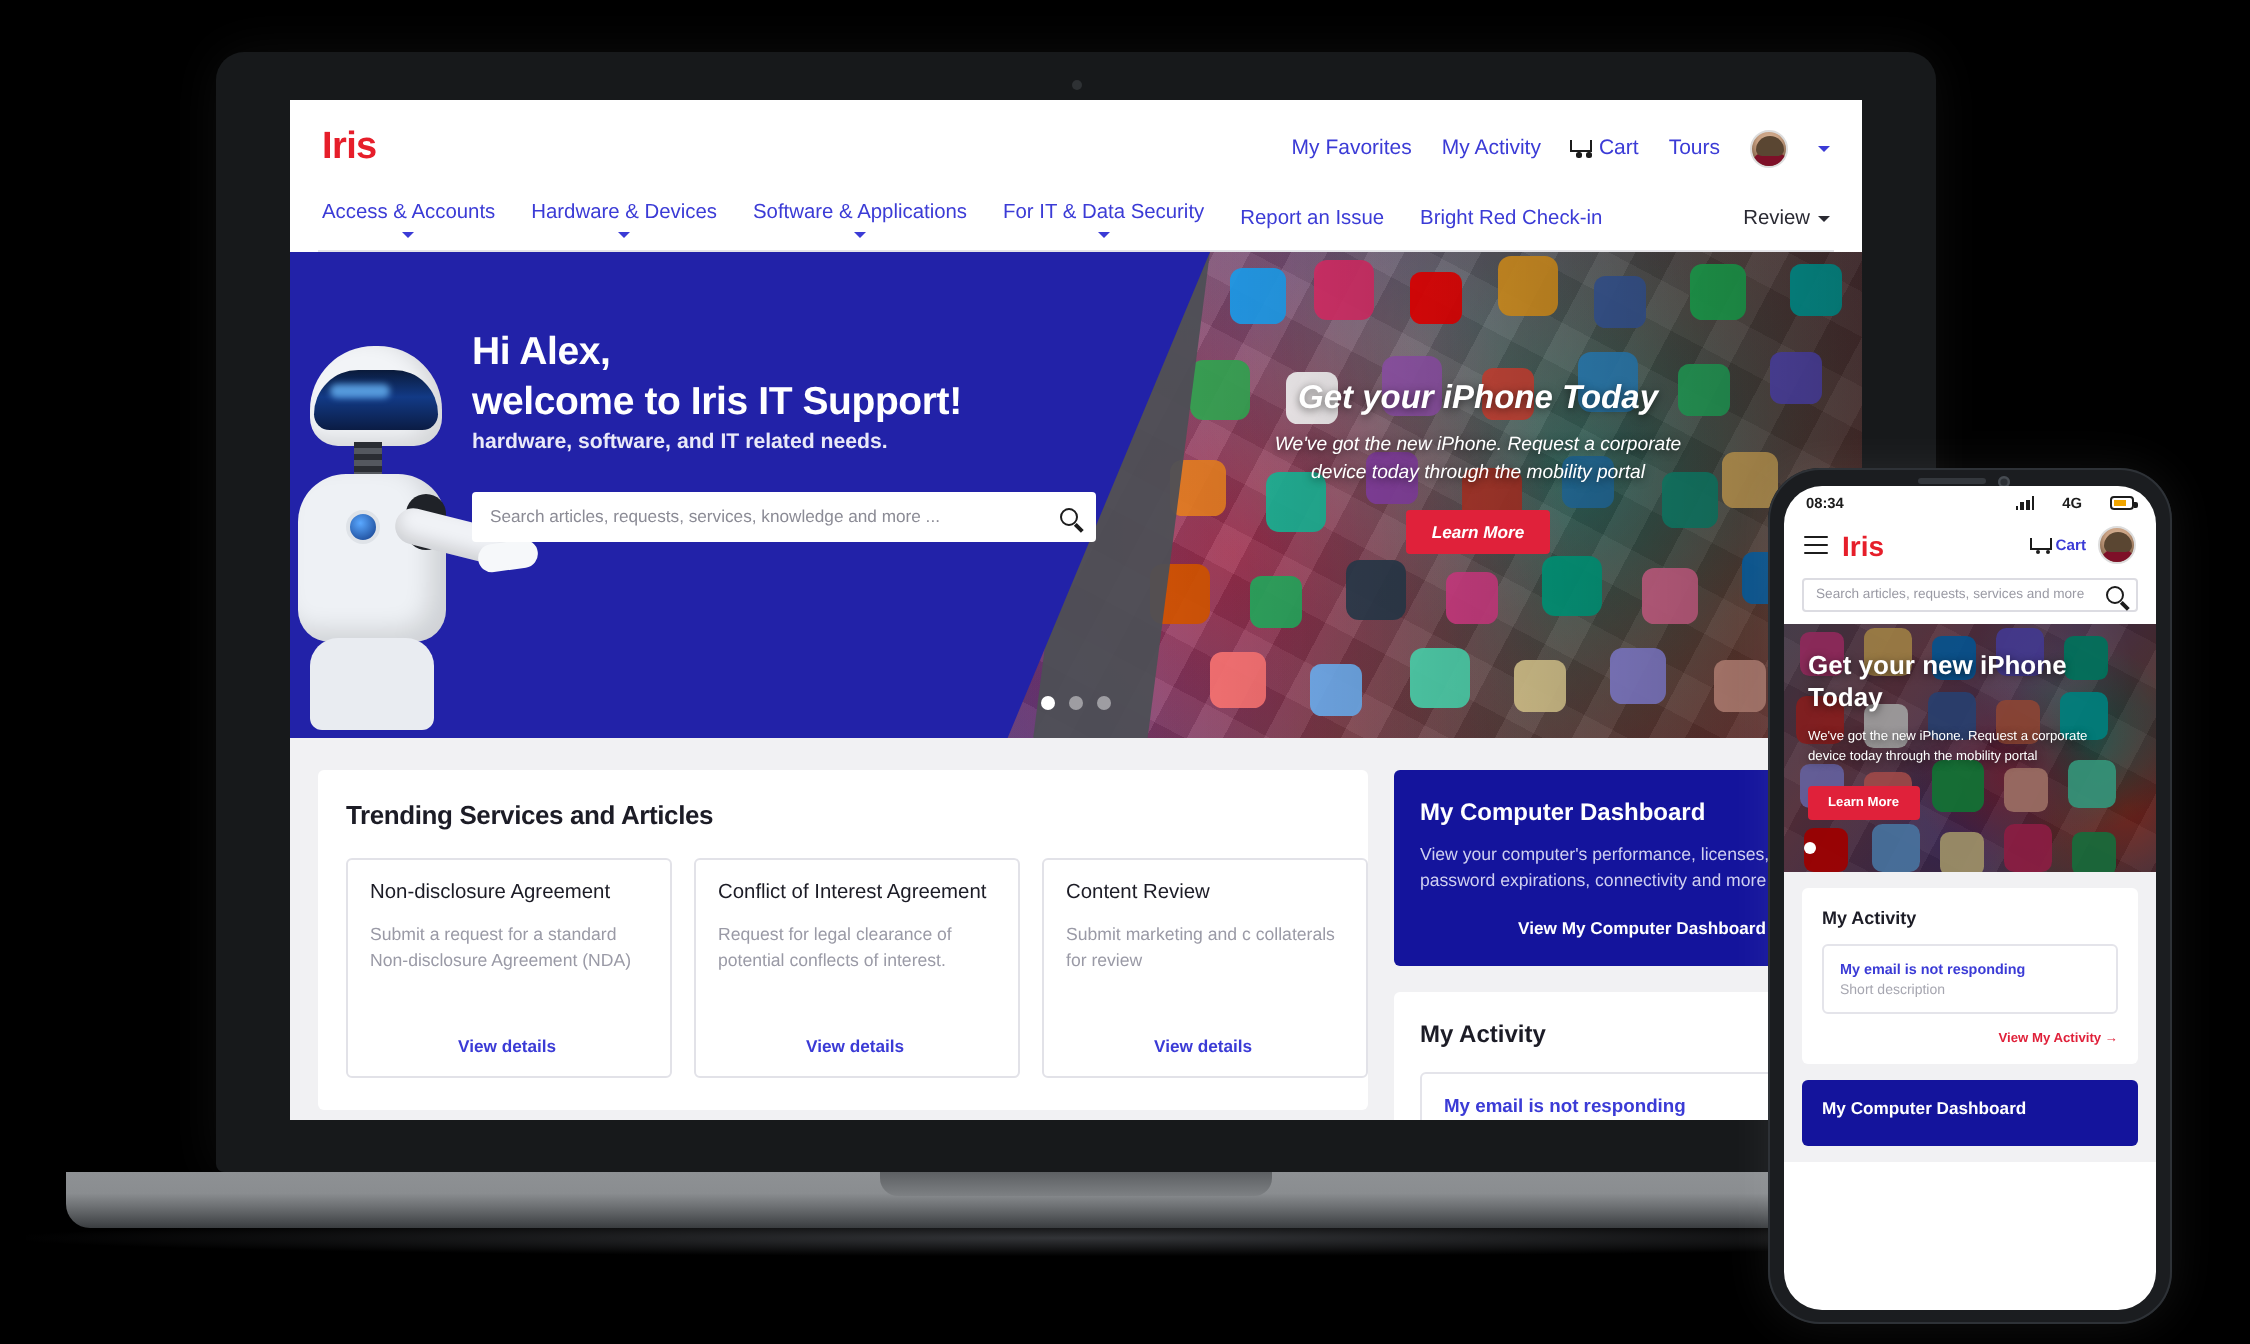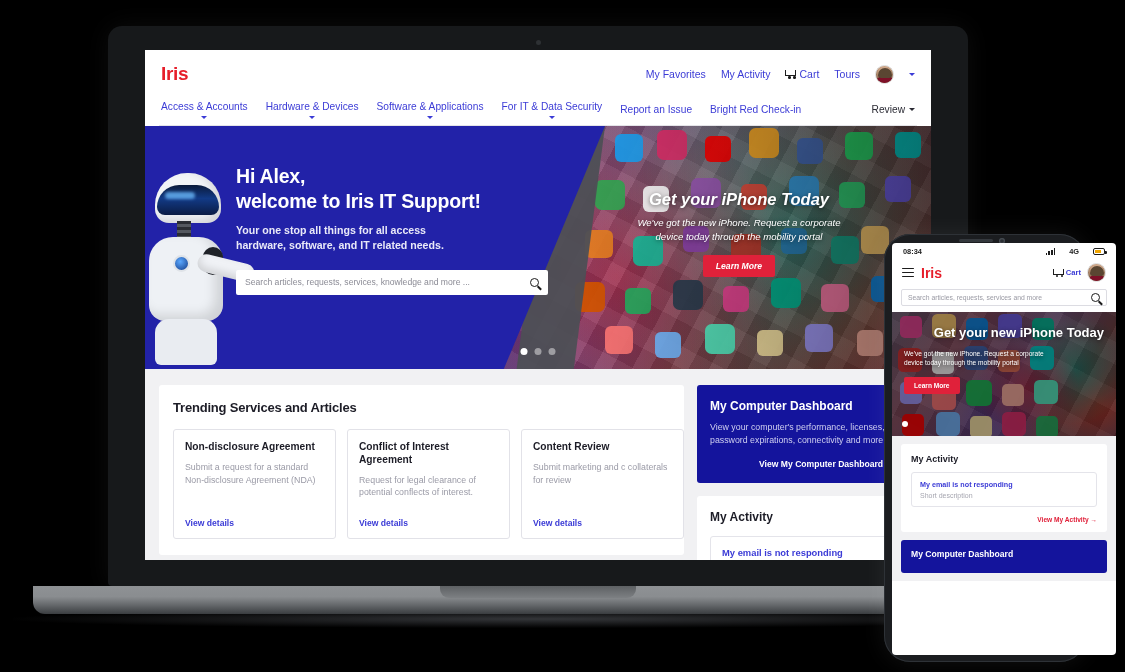--- a/index.html
+++ b/index.html
@@ -143,40 +143,40 @@
   .dot.on { background:#fff; }
 
   
   .content { background:#f1f1f3; padding:16px 14px 0 14px; display:flex; gap:13px; height:243px; }
   .col-left { width:525px; }
   .card-white { background:#fff; border-radius:3px; padding:15px 14px 16px 14px; }
   .sec-title { font-size:13px; font-weight:700; color:#1c1c26; letter-spacing:-0.2px; }
   .tiles { display:flex; gap:11px; margin-top:14px; }
   .tile { width:163px; min-width:163px; height:110px; border:1px solid #e2e2e8; border-radius:3px;
     padding:11px 11px 10px 11px; display:flex; flex-direction:column; }
-  .tile-t { font-size:10.2px; font-weight:700; color:#1c1c26; line-height:1.25; }
+  .tile-t { font-size:10.2px; font-weight:400; color:#1c1c26; line-height:1.25; }
   .tile-d { margin-top:7px; font-size:8.8px; color:#9a9aa6; line-height:1.45; flex:1; }
-  .tile-l { font-size:8.6px; font-weight:700; color:#3b3bd6; }
+  .tile-l { font-size:8.6px; font-weight:700; color:#3b3bd6;margin-left:44px; }
 
   .col-right { width:210px; }
   .dash-card { background:#14149c; color:#fff; border-radius:3px; padding:14px 13px 14px 13px; }
   .dash-t { font-size:12px; font-weight:700; }
   .dash-p { margin-top:8px; font-size:8.8px; line-height:1.5; color:#cfcff0; }
   .dash-l { margin-top:12px; text-align:right; font-size:8.6px; font-weight:600; color:#fff; }
   .act-card { margin-top:13px; background:#fff; border-radius:3px; padding:14px 13px 13px 13px; }
   .act-t { font-size:12px; font-weight:700; color:#1c1c26; }
   .act-item { margin-top:12px; border:1px solid #e4e4ea; border-radius:3px; padding:10px 11px 12px 11px; }
   .act-n { font-size:9.4px; font-weight:700; color:#3b3bd6; }
 
   
   .phone { position:absolute; left:884px; top:234px; width:202px; height:428px; }
   .phone-frame { position:absolute; inset:0; background:#1b1d20; border-radius:26px;
     box-shadow: 0 0 24px rgba(255,255,255,0.07), inset 0 0 0 1px #2e3237; }
-  .phone-screen { position:absolute; left:8px; top:9px; width:224px; height:412px; background:#fff;
-    border-radius:4px; overflow:hidden; }
+  .phone-screen { position:absolute; left:8px; top:9px; width:186px; height:412px; background:#fff;
+    border-radius:19px; overflow:hidden; }
   .ph-speaker { position:absolute; left:50%; top:5px; margin-left:-26px; width:34px; height:3px;
     border-radius:2px; background:#34383d; }
   .ph-cam { position:absolute; left:50%; top:3.5px; margin-left:14px; width:6px; height:6px;
     border-radius:50%; background:#2b2f34; box-shadow: inset 0 0 0 1.2px #474c52; }
   .ph-status { display:flex; align-items:center; justify-content:space-between; padding:4px 11px 2px 11px;
     font-size:7.4px; font-weight:700; color:#1c1c1c; }
   .ph-right-st { display:flex; align-items:center; gap:14px; }
   .bars { display:flex; align-items:flex-end; gap:1px; height:7px; }
   .bars i { width:1.6px; background:#1c1c1c; display:block; }
   .bars i:nth-child(1){height:2.5px}.bars i:nth-child(2){height:4px}
@@ -188,21 +188,21 @@
   .burger { width:12px; display:flex; flex-direction:column; gap:2.5px; }
   .burger i { display:block; height:1.6px; background:#1c1c1c; border-radius:1px; }
   .ph-brand { color:#e61e2a; font-size:14px; font-weight:700; margin-left:7px; flex:1; }
   .ph-hdr-r { display:flex; align-items:center; gap:6px; }
   .ph-cart { color:#3b3bd6; font-size:7.6px; font-weight:600; display:flex; align-items:center; gap:2px;}
   .ph-search { margin:4px 9px 6px 9px; height:17px; border:1px solid #dcdce2; border-radius:2px;
     display:flex; align-items:center; justify-content:space-between; padding:0 6px; }
   .ph-search span { font-size:6.8px; color:#9a9aa4; }
   .ph-hero { position:relative; height:124px; overflow:hidden; }
   .ph-hero-in { position:absolute; inset:0; color:#fff; padding:13px 12px; }
-  .ph-h1 { font-size:13px; font-weight:700; line-height:1.2; text-shadow:0 1px 4px rgba(0,0,0,.6);text-align:right; }
+  .ph-h1 { font-size:13px; font-weight:700; line-height:1.2; text-shadow:0 1px 4px rgba(0,0,0,.6); }
   .ph-p { margin-top:8px; font-size:6.6px; line-height:1.5; text-shadow:0 1px 4px rgba(0,0,0,.65); }
   .ph-btn { display:inline-block; margin-top:9px; background:#e0213a; color:#fff; font-size:6.6px;
     font-weight:700; padding:5px 10px; border-radius:2px; }
   .ph-dot { position:absolute; left:10px; bottom:9px; width:6px; height:6px; border-radius:50%; background:#fff; }
   .ph-body { background:#f1f1f3; padding:8px 9px; }
   .ph-card { background:#fff; border-radius:3px; padding:10px 10px 9px 10px; }
   .ph-act-t { font-size:9px; font-weight:700; color:#1c1c26; }
   .ph-item { margin-top:8px; border:1px solid #e4e4ea; border-radius:3px; padding:7px 8px; }
   .ph-n { font-size:7.2px; font-weight:700; color:#3b3bd6; }
   .ph-s { margin-top:3px; font-size:7px; color:#a6a6b0; }
@@ -320,21 +320,20 @@
             <div class="r-shoulder"></div>
             <div class="r-arm"></div>
           <div class="r-hand"></div>
             <div class="r-chest"></div>
             <div class="r-legs"></div>
         </div>
 
         <div class="hero-left">
           <div class="hero-h1">Hi Alex,</div>
           <div class="hero-h1">welcome to Iris IT Support!</div>
-          <div class="hero-sub">Your one stop all things for all access</div>
           <div class="hero-sub" style="margin-top:0">hardware, software, and IT related needs.</div>
           <div class="hero-search">
             <span>Search articles, requests, services, knowledge and more ...</span>
             <span class="mag"></span>
           </div>
         </div>
 
         <div class="hero-right">
           <div class="hero-r-h">Get your iPhone Today</div>
           <div class="hero-r-p">We've got the new iPhone. Request a corporate</div>

